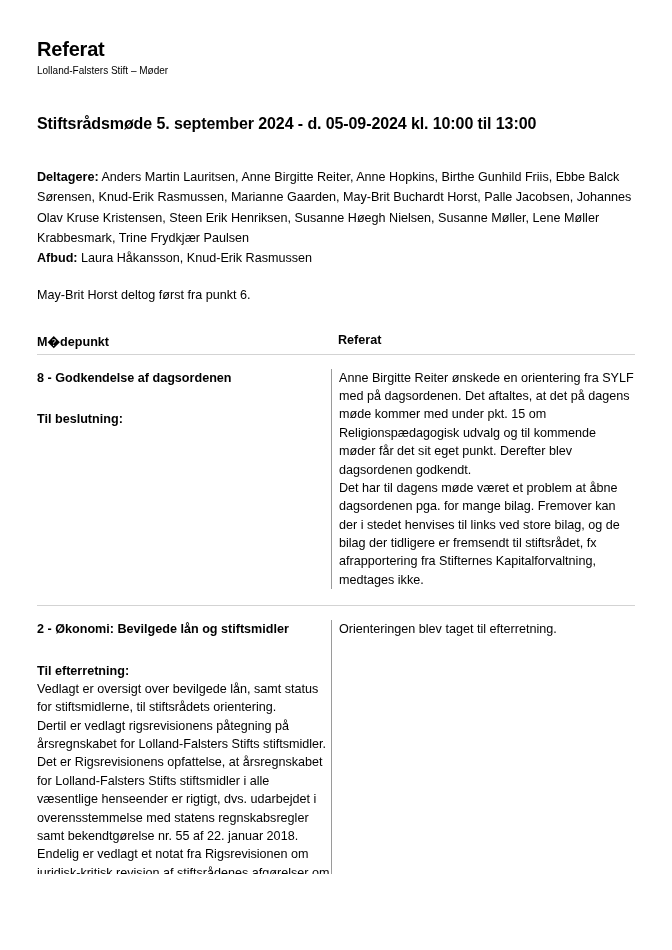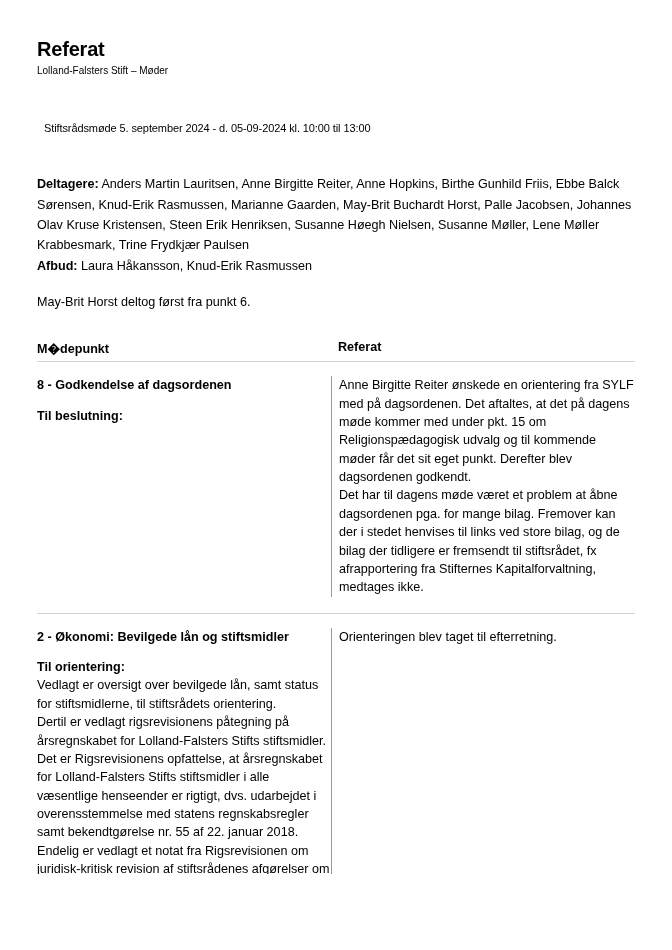--- a/index.html
+++ b/index.html
@@ -33,23 +33,23 @@
     padding-top: 38px;
     line-height: 1.15;
   }
   .doc-subtitle {
     font-size: 10px;
     margin: 3px 0 0 0;
     line-height: 1.3;
   }
 
   .meeting-title {
-    font-size: 11px;
-    font-weight: normal;
-    margin: 7px;
+    font-size: 16px;
+    font-weight: bold;
+    margin: 0;
     padding-top: 37px;
     line-height: 1.3;
     letter-spacing: -0.1px;
   }
 
   .people-block {
     font-size: 12.6px;
     line-height: 1.62;
     margin: 0;
     padding-top: 32px;
@@ -97,21 +97,21 @@
     font-size: 12.6px;
     line-height: 1.46;
   }
   .cell p + p { }
   .cell .heading {
     font-weight: bold;
   }
   .cell .sub {
     font-weight: bold;
   }
-  .cell .gap-top { margin-top: 12px; }
+  .cell .gap-top { margin-top: 23px; }
   .tight { margin-top: 0 !important; }
 </style>
 </head>
 <body>
 
 <div class="page">
 
   <h1 class="doc-title">Referat</h1>
   <p class="doc-subtitle">Lolland-Falsters Stift – Møder</p>
 
@@ -139,21 +139,21 @@
         <p>Anne Birgitte Reiter ønskede en orientering fra SYLF med på dagsordenen. Det aftaltes, at det på dagens møde kommer med under pkt. 15 om Religionspædagogisk udvalg og til kommende møder får det sit eget punkt. Derefter blev dagsordenen godkendt.</p>
         <p>Det har til dagens møde været et problem at åbne dagsordenen pga. for mange bilag. Fremover kan der i stedet henvises til links ved store bilag, og de bilag der tidligere er fremsendt til stiftsrådet, fx afrapportering fra Stifternes Kapitalforvaltning, medtages ikke.</p>
       </div>
     </div>
 
     <div class="rule"></div>
 
     <div class="t-row">
       <div class="col-left cell">
         <p class="heading">2 - Økonomi: Bevilgede lån og stiftsmidler</p>
-        <p class="sub gap-top">Til orientering:</p>
+        <p class="sub gap-top">Til efterretning:</p>
         <p class="tight">Vedlagt er oversigt over bevilgede lån, samt status for stiftsmidlerne, til stiftsrådets orientering.</p>
         <p>Dertil er vedlagt rigsrevisionens påtegning på årsregnskabet for Lolland-Falsters Stifts stiftsmidler. Det er Rigsrevisionens opfattelse, at årsregnskabet for Lolland-Falsters Stifts stiftsmidler i alle væsentlige henseender er rigtigt, dvs. udarbejdet i overensstemmelse med statens regnskabsregler samt bekendtgørelse nr. 55 af 22. januar 2018.</p>
         <p>Endelig er vedlagt et notat fra Rigsrevisionen om juridisk-kritisk revision af stiftsrådenes afgørelser om tildeling af lån i 2023, hvor det konkluderes, at seks stifter begår væsentlige regelbrud ved tildeling af lån fra kirke- og præsteembedekapitalen. Lolland-Falsters Stift er ikke blandt disse seks. GIAS Centret arbejder nu på en forbedret udlånspolitik for stifterne, så disse regelbrud undgås fremover.</p>
       </div>
       <div class="col-right cell">
         <p>Orienteringen blev taget til efterretning.</p>
       </div>
     </div>
 
   </div>

